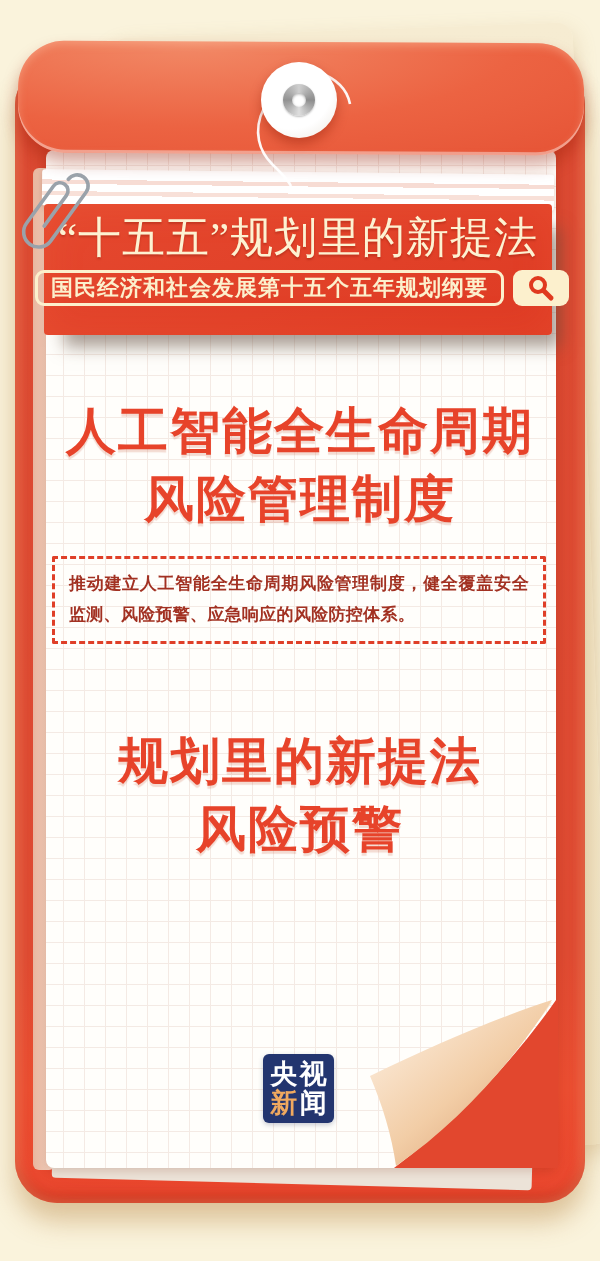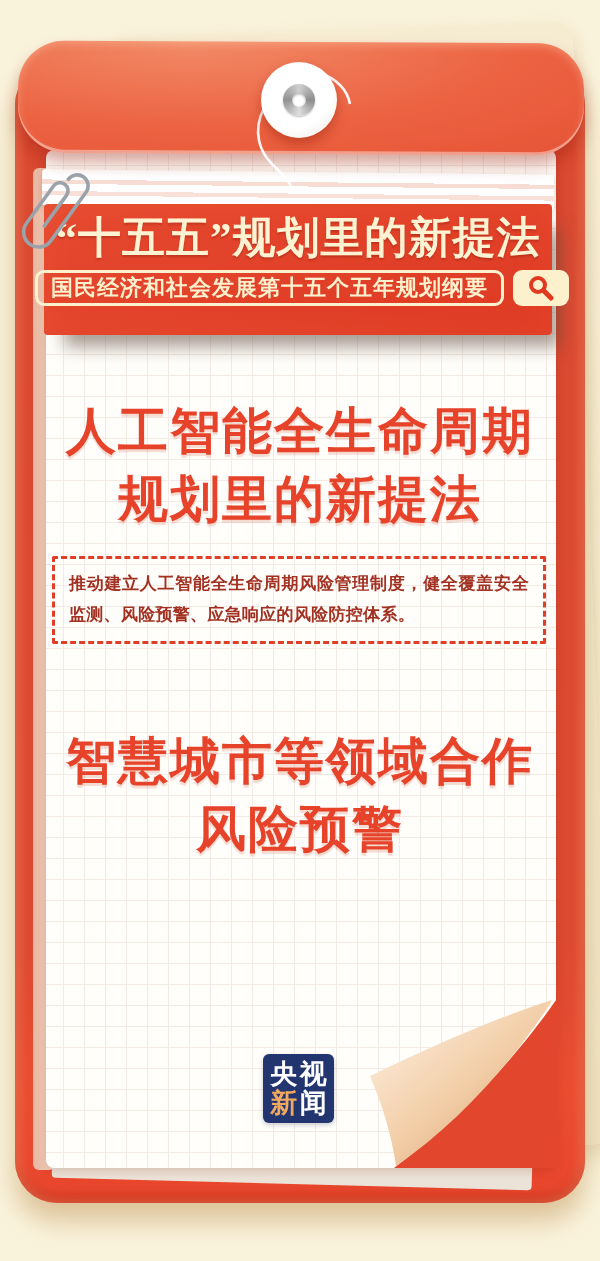--- a/index.html
+++ b/index.html
@@ -70,21 +70,21 @@
     left:44px; top:204px; width:508px; height:131px;
     background:linear-gradient(160deg,#e5492f,#de3a23);
     border-radius:4px;
     box-shadow:14px 18px 16px -6px rgba(100,80,65,.55),
                inset 0 0 40px rgba(255,120,80,.18);
     display:flex; flex-direction:column; align-items:center;
     box-sizing:border-box; padding-top:8px;
   }
   .header-title{
     font-family:"Liberation Serif","DejaVu Serif",serif;
-    font-weight:700; font-size:43px; line-height:52px;
+    font-weight:400; font-size:43px; line-height:52px;
     color:#fdf2d2; letter-spacing:1px; white-space:nowrap;
     text-shadow:0 2px 2px rgba(120,20,5,.30);
   }
   .search-row{ display:flex; gap:9px; margin-top:6px; align-items:stretch;margin-left:8px; }
   .search-box{
     border:3px solid #fcf0cd; border-radius:9px; height:36px;
     display:flex; align-items:center; padding:0 13px; box-sizing:border-box;
   }
   .search-text{
     font-size:22px; font-weight:700; color:#fcf0cd;
@@ -200,28 +200,28 @@
         <svg width="30" height="30" viewBox="0 0 30 30">
           <circle cx="12" cy="12" r="7" fill="none" stroke="#e0391f" stroke-width="4"></circle>
           <line x1="17.5" y1="17.5" x2="25" y2="25" stroke="#e0391f" stroke-width="5" stroke-linecap="round"></line>
         </svg>
       </div>
     </div>
   </div>
 
   <div class="abs title-block" style="top:398px;">
     <div class="t-line"><span class="hl">人工智能全生命周期</span></div>
-    <div class="t-line second"><span class="hl">规划里的新提法</span></div>
+    <div class="t-line second"><span class="hl">风险管理制度</span></div>
   </div>
   <div class="abs dashed-box" style="top:556px;">
     <span>推动建立人工智能全生命周期风险管理制度，健全覆盖安全监测、风险预警、应急响应的风险防控体系。</span>
   </div>
 
   <div class="abs title-block" style="top:728px;">
-    <div class="t-line"><span class="hl">智慧城市等领域合作</span></div>
+    <div class="t-line"><span class="hl">规划里的新提法</span></div>
     <div class="t-line second"><span class="hl">风险预警</span></div>
   </div>
 
   <div class="abs logo">
     <span>央</span>
     <span>视</span>
     <span class="orange">新</span>
     <span>闻</span>
   </div>
 

